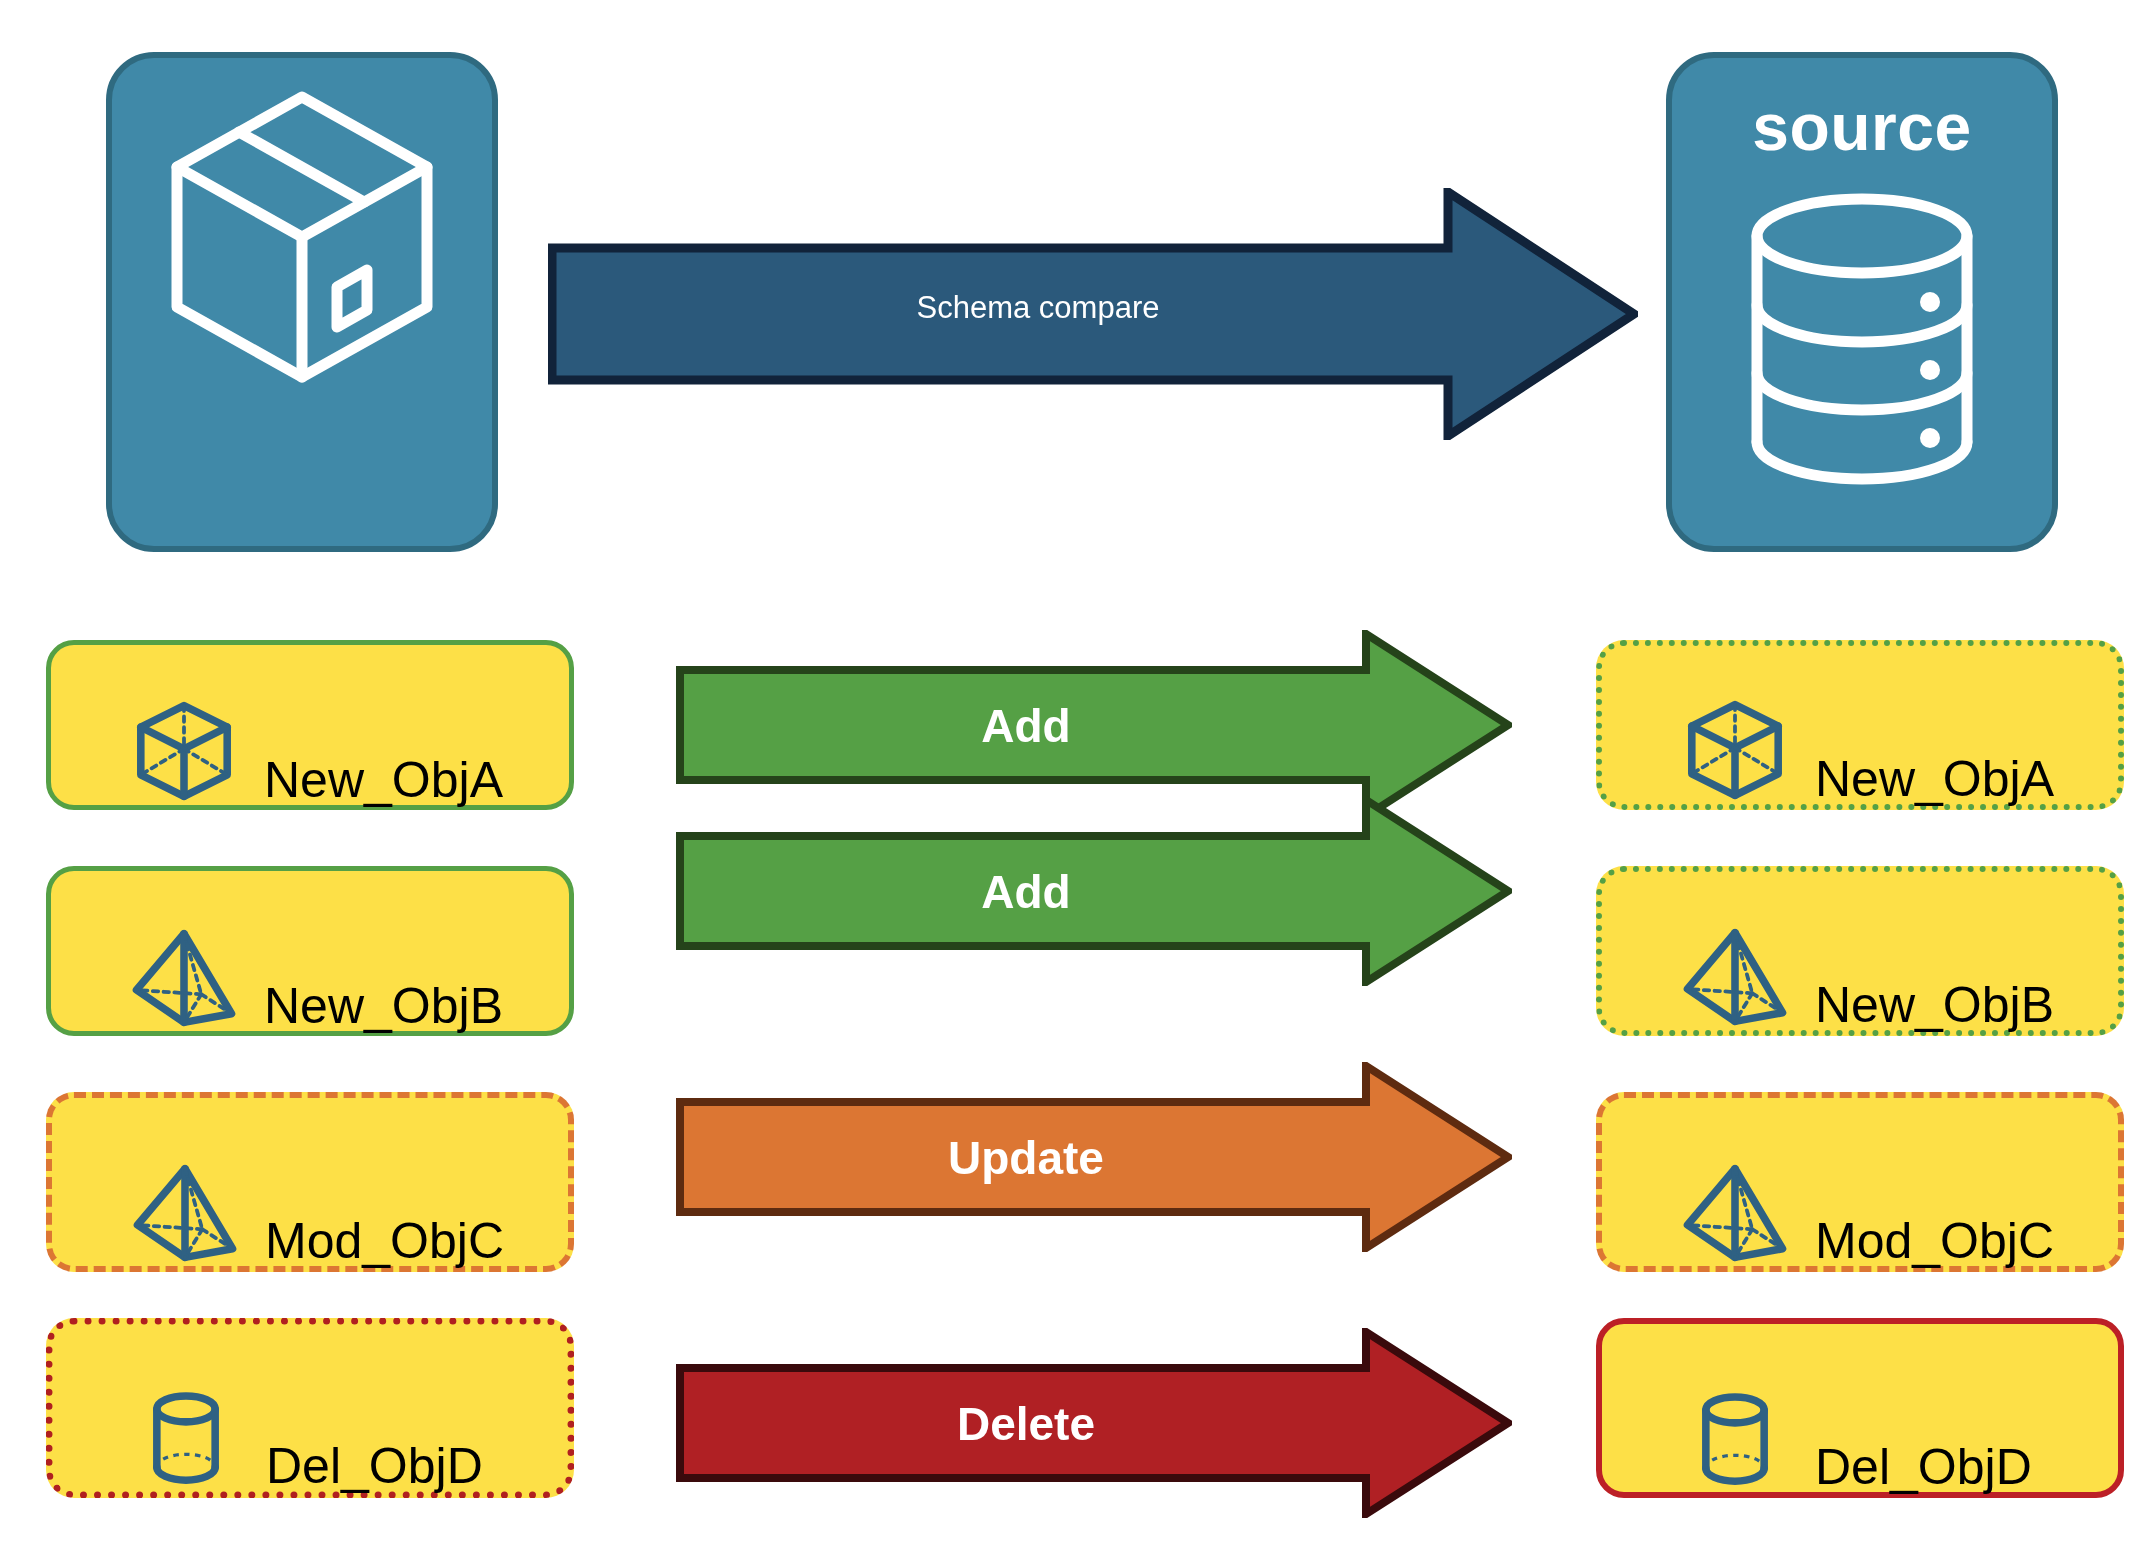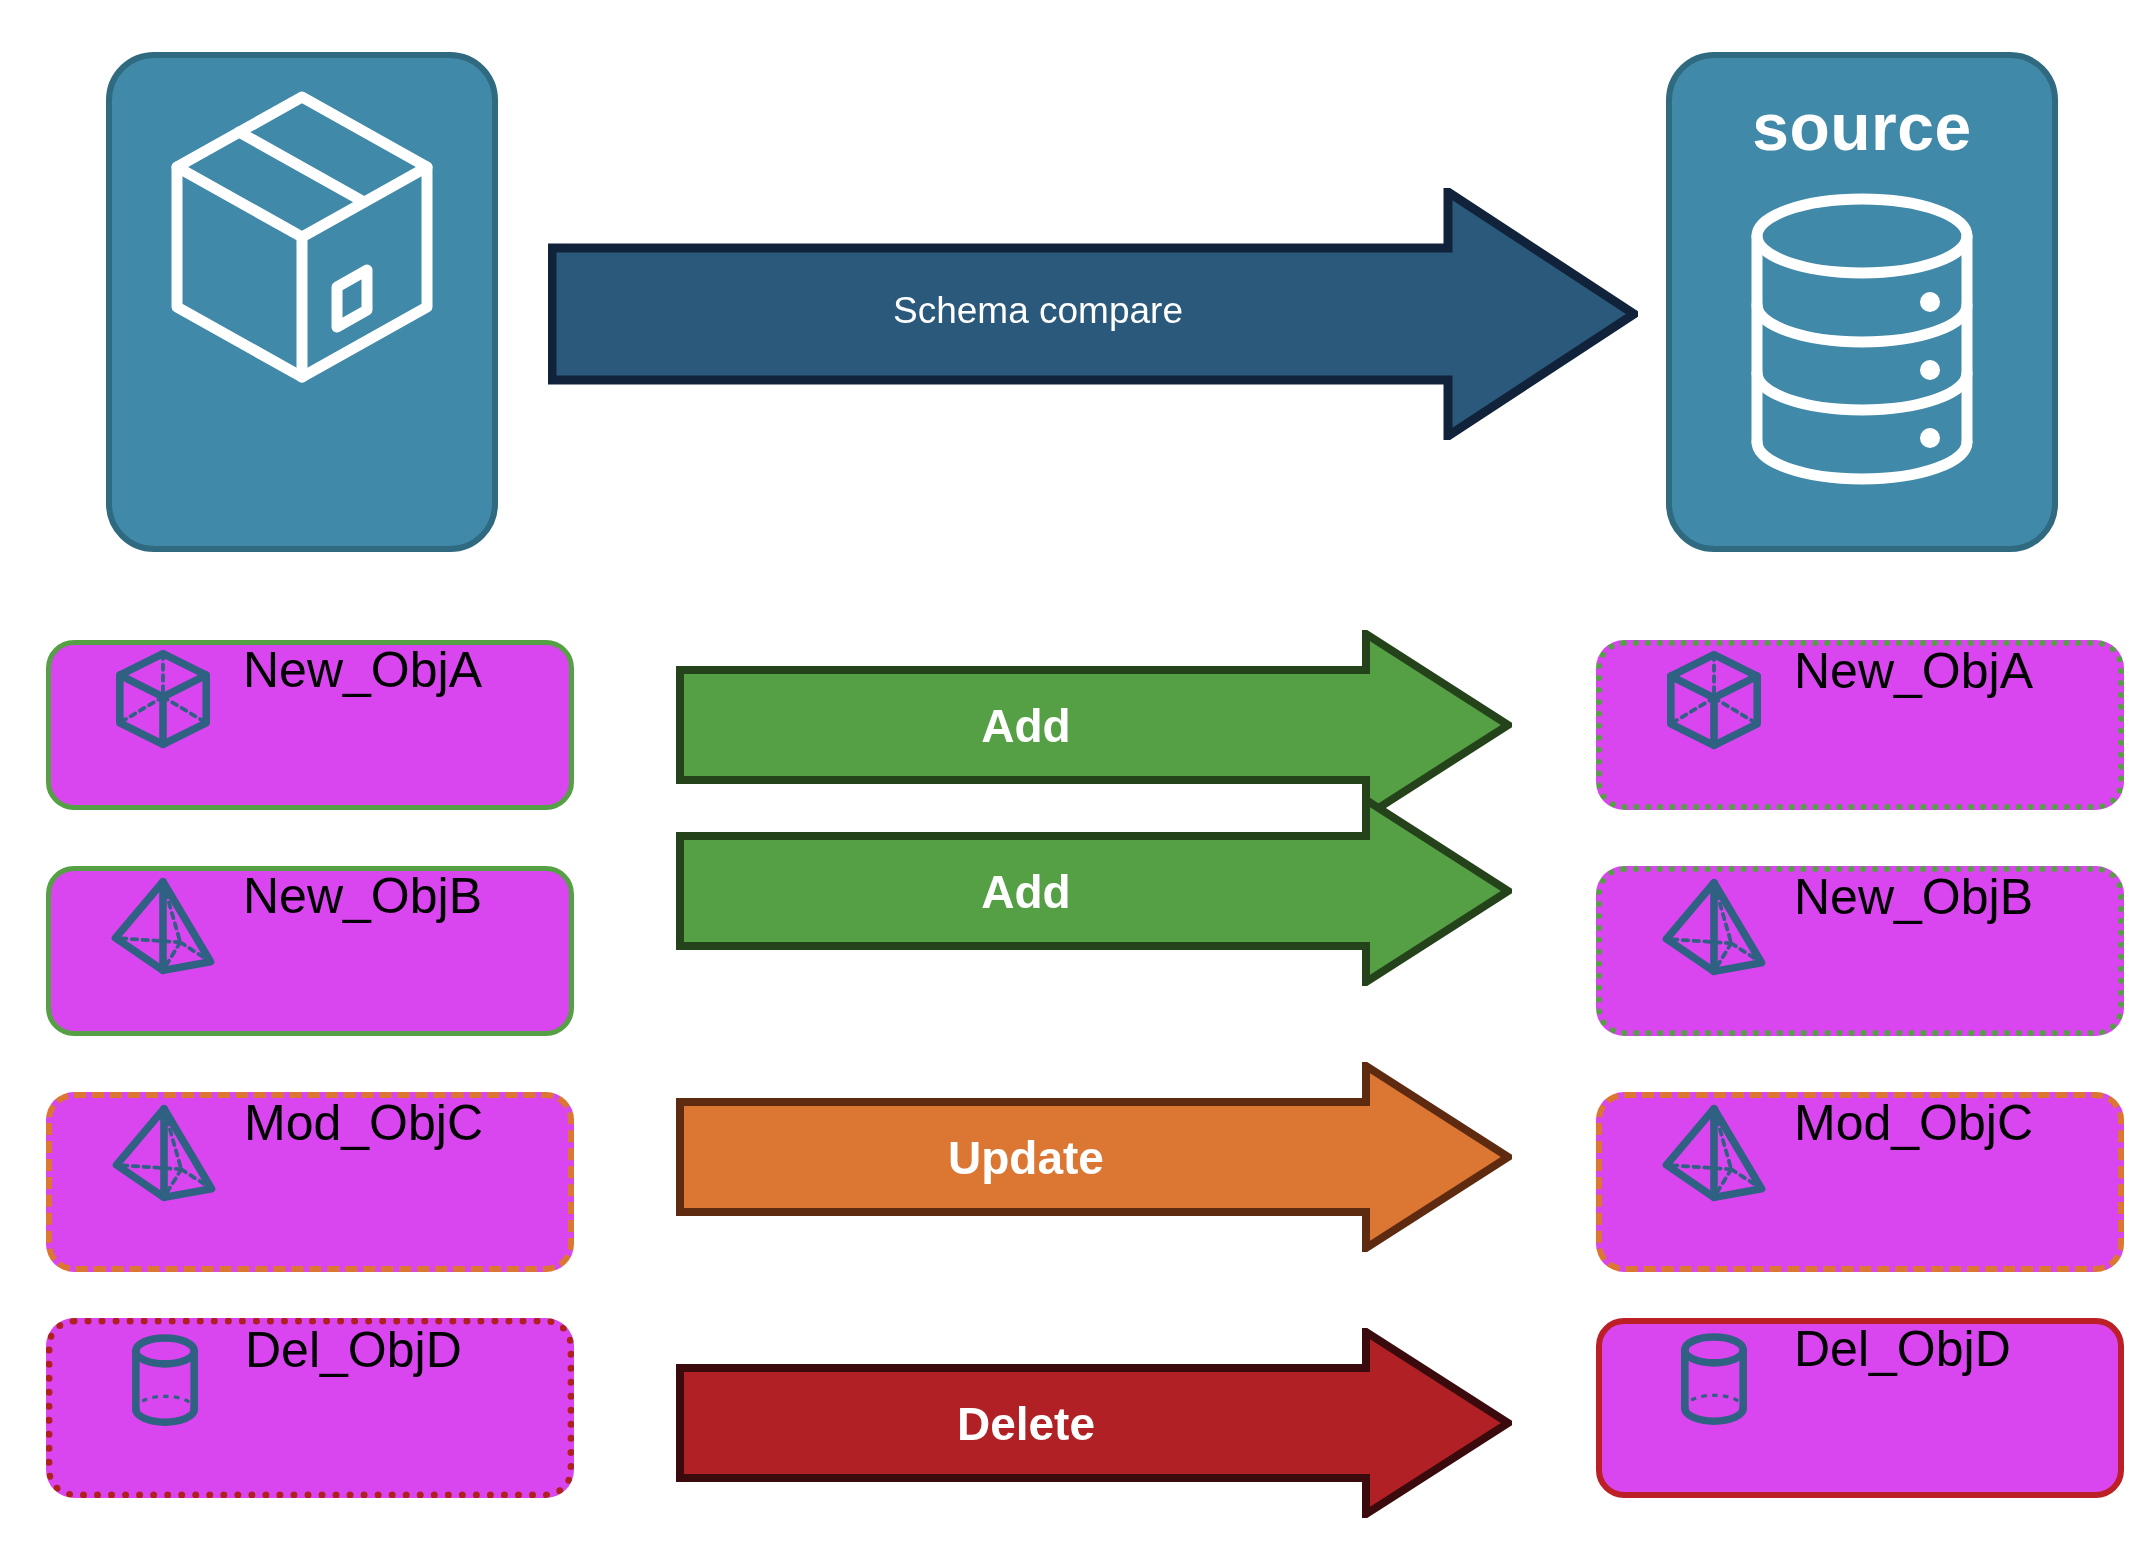--- a/index.html
+++ b/index.html
@@ -49,43 +49,44 @@
   #schema-arrow {
     position: absolute;
     left: 548px;
     top: 188px;
     width: 1090px;
     height: 252px;
   }
   .arrow-label {
     position: absolute;
     color: #ffffff;
-    font-size: 37px;
+    font-size: 31px;
     line-height: 1;
     white-space: nowrap;
     pointer-events: none;
   }
   #schema-arrow-label {
     left: 548px;
     top: 292px;
     width: 980px;
     text-align: center;
   }
 
   
   .obj-card {
     position: absolute;
     width: 528px;
     height: 170px;
-    background: #d946ef;
+    background: #fde047;
     box-sizing: border-box;
     border-radius: 28px;
     display: flex;
     flex-direction: row;
-    align-items: flex-start;
+    align-items: flex-end;
+    padding-left: 21px;
   }
   .obj-card.left  { left: 46px; }
   .obj-card.right { left: 1596px; }
 
   .bd-solid-green  { border: 5px solid #55A045; }
   .bd-dot-green    { border: 6px dotted #55A045; }
   .bd-dash-orange  { border: 6px dashed #DC7633; }
   .bd-dot-red      { border: 7px dotted #B02020; }
   .bd-solid-red    { border: 6px solid #BC2026; }
 

